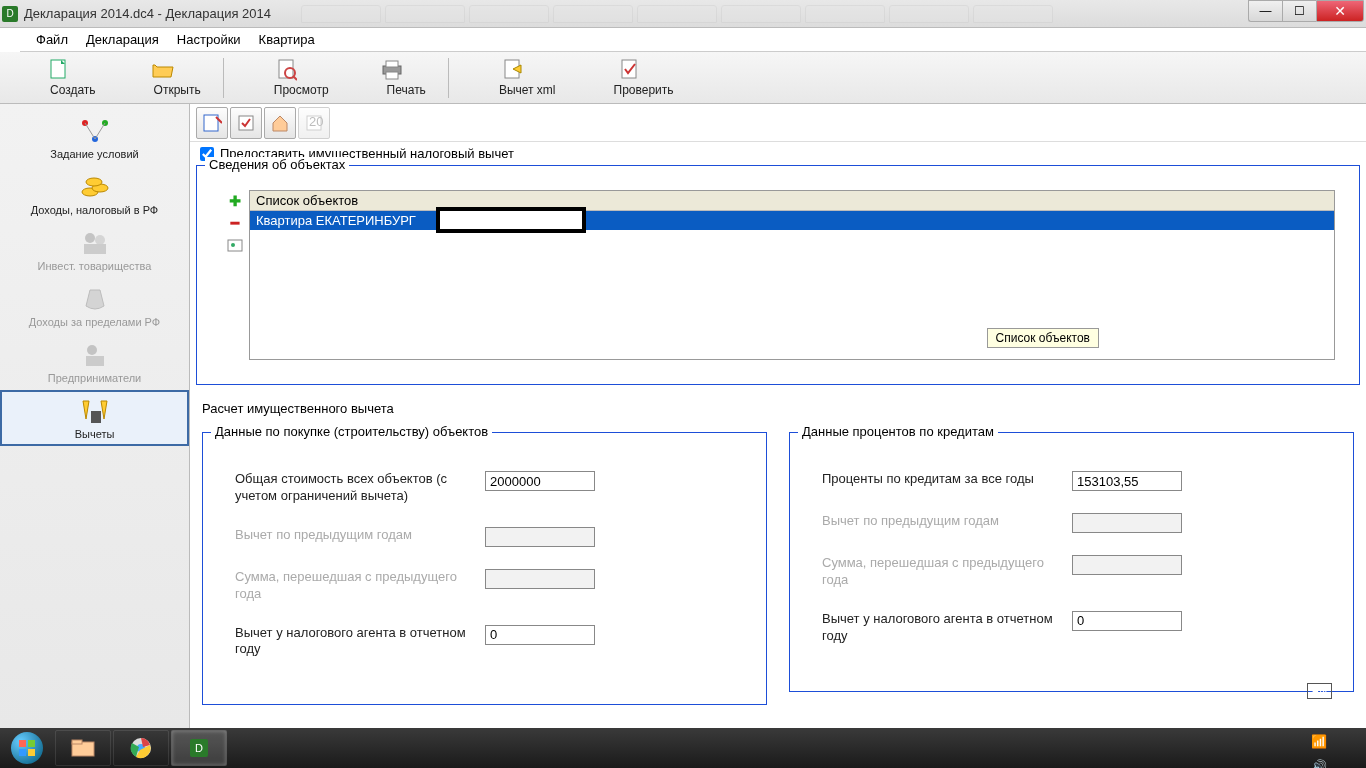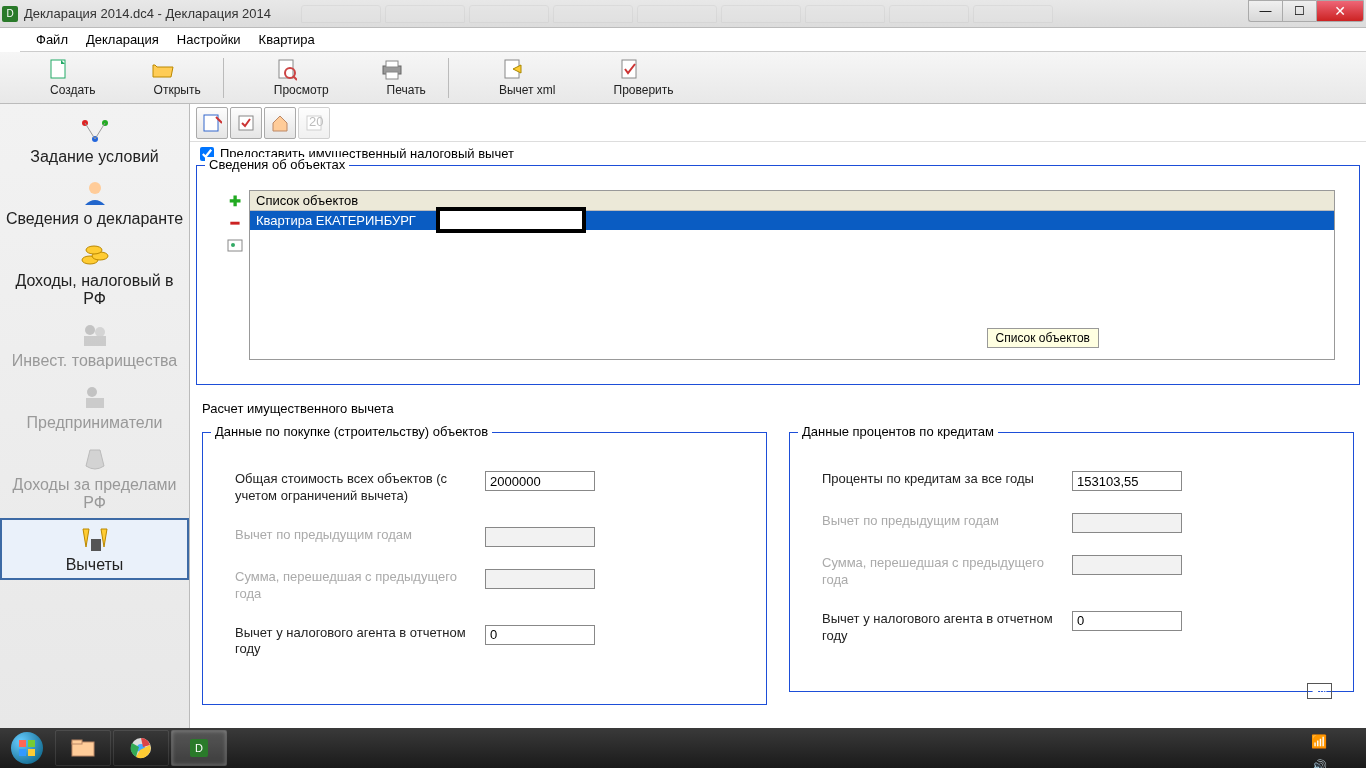--- a/index.html
+++ b/index.html
@@ -26,21 +26,21 @@
 .tool-btn { display: flex; flex-direction: column; align-items: center; justify-content: center; padding: 2px 14px; height: 48px; }
 .tool-btn .ico { width: 22px; height: 22px; display: flex; align-items: center; justify-content: center; }
 .tool-btn .lbl { font-size: 12px; color: #222; margin-top: 2px; margin-left: 28px; }
 .tool-sep { width: 1px; height: 40px; background: #bbb; margin: 0 6px; }
 
 
 .main { position: absolute; top: 104px; left: 0; right: 0; bottom: 40px; display: flex; }
 .sidebar { width: 190px; background: linear-gradient(#f2f2f2,#e8e8e8); border-right: 1px solid #bbb; padding-top: 6px; }
 .side-item { display: flex; flex-direction: column; align-items: center; padding: 6px 4px; text-align: center; cursor: default; }
 .side-item .ico { width: 40px; height: 30px; margin-bottom: 2px; display:flex; align-items:center; justify-content:center;}
-.side-item .lbl { font-size: 16px; color: #222; }
+.side-item .lbl { font-size: 11px; color: #222; }
 .side-item.disabled .lbl { color: #999; }
 .side-item.selected { border: 2px solid #3d6aa5; background: #eaf1fa; padding:4px 2px; }
 
 .content { flex: 1; display: flex; flex-direction: column; }
 
 
 .section-tb { height: 38px; display: flex; align-items: center; padding: 2px 6px; gap: 2px; border-bottom: 1px solid #ddd; }
 .section-tb .sbtn { width: 32px; height: 32px; border: 1px solid #aaa; background: linear-gradient(#fdfdfd,#e5e5e5); display:flex; align-items:center; justify-content:center; border-radius:2px; }
 .section-tb .sbtn.dis { opacity:.55; }
 
@@ -181,63 +181,54 @@
             <circle cx="28" cy="6" r="3" fill="#2a2"></circle>
             <circle cx="18" cy="22" r="3" fill="#26d"></circle>
             <line x1="8" y1="6" x2="18" y2="22" stroke="#999"></line>
             <line x1="28" y1="6" x2="18" y2="22" stroke="#999"></line>
           </svg>
         </div>
       <div class="lbl">Задание условий</div>
     </div>
     <div class="side-item">
       <div class="ico">
-          <svg width="30" height="28">
-            <circle cx="15" cy="9" r="6" fill="#fc9"></circle>
-            <path d="M5 26 Q15 16 25 26 Z" fill="#26c"></path>
-          </svg>
-        </div>
-      <div class="lbl">Сведения о декларанте</div>
-    </div>
-    <div class="side-item">
-      <div class="ico">
           <svg width="30" height="26">
             <ellipse cx="10" cy="18" rx="8" ry="4" fill="#fc3" stroke="#b80"></ellipse>
             <ellipse cx="20" cy="14" rx="8" ry="4" fill="#fc3" stroke="#b80"></ellipse>
             <ellipse cx="14" cy="8" rx="8" ry="4" fill="#fc3" stroke="#b80"></ellipse>
           </svg>
         </div>
       <div class="lbl">Доходы, налоговый в РФ</div>
     </div>
     <div class="side-item disabled">
       <div class="ico">
           <svg width="30" height="26" opacity="0.5">
             <circle cx="10" cy="8" r="5" fill="#999"></circle>
             <circle cx="20" cy="10" r="5" fill="#bbb"></circle>
             <rect x="4" y="14" width="22" height="10" fill="#aaa"></rect>
           </svg>
         </div>
       <div class="lbl">Инвест. товарищества</div>
     </div>
     <div class="side-item disabled">
       <div class="ico">
+          <svg width="26" height="26" opacity="0.5">
+            <path d="M8 4 L18 4 L22 20 Q13 26 4 20 Z" fill="#bbb" stroke="#888"></path>
+          </svg>
+        </div>
+      <div class="lbl">Доходы за пределами РФ</div>
+    </div>
+    <div class="side-item disabled">
+      <div class="ico">
           <svg width="30" height="26" opacity="0.5">
             <circle cx="12" cy="8" r="5" fill="#999"></circle>
             <rect x="6" y="14" width="18" height="10" fill="#aaa"></rect>
           </svg>
         </div>
       <div class="lbl">Предприниматели</div>
-    </div>
-    <div class="side-item disabled">
-      <div class="ico">
-          <svg width="26" height="26" opacity="0.5">
-            <path d="M8 4 L18 4 L22 20 Q13 26 4 20 Z" fill="#bbb" stroke="#888"></path>
-          </svg>
-        </div>
-      <div class="lbl">Доходы за пределами РФ</div>
     </div>
     <div class="side-item selected">
       <div class="ico">
           <svg width="36" height="28">
             <path d="M6 4 L12 4 L9 22 Z" fill="#fc3" stroke="#b80"></path>
             <path d="M24 4 L30 4 L27 22 Z" fill="#fc3" stroke="#b80"></path>
             <rect x="14" y="14" width="10" height="12" fill="#555"></rect>
           </svg>
         </div>
       <div class="lbl">Вычеты</div>

